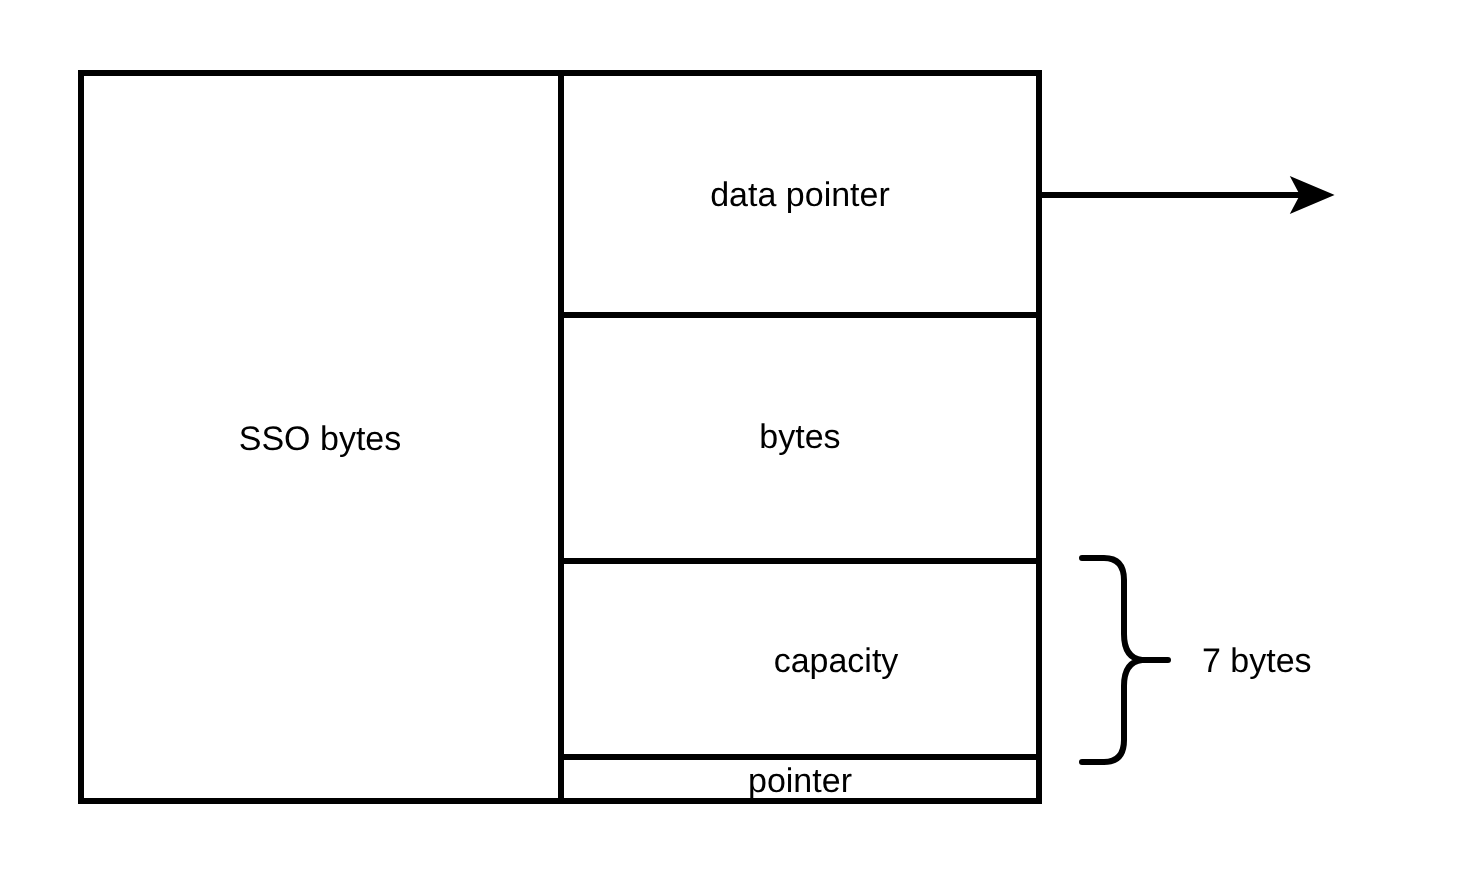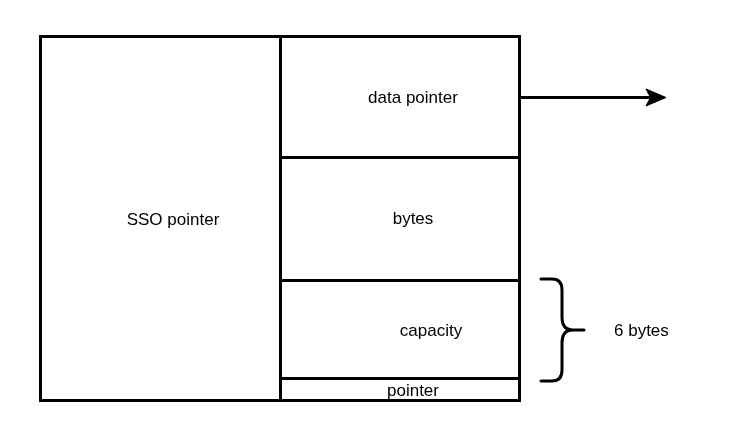--- a/index.html
+++ b/index.html
@@ -23,21 +23,20 @@
     height: 446px;
   }
   .cell-label {
     position: absolute;
     font-family: "Liberation Sans", sans-serif;
     font-size: 17px;
     color: #000000;
     text-align: center;
     white-space: nowrap;
     line-height: 1;
-    margin-left: 13px;
   }
   
   #label-sso-buffer {
     left: 40px;
     top: 211px;
     width: 240px;
   }
   
   #label-data-pointer {
     left: 280px;
@@ -95,23 +94,23 @@
              L 562 317
              Q 562 329 571 330
              Q 562 331 562 343
              L 562 370
              Q 562 381 552 381
              L 541 381"></path>
     <line x1="571" y1="330" x2="584" y2="330"></line>
   </g>
 </svg>
 
-<div class="cell-label" id="label-sso-buffer">SSO pointer</div>
+<div class="cell-label" id="label-sso-buffer">SSO bytes</div>
 
 <div class="cell-label" id="label-data-pointer">data pointer</div>
 
 <div class="cell-label" id="label-size">bytes</div>
 
 <div class="cell-label" id="label-capacity">capacity</div>
 
 <div class="cell-label" id="label-category">pointer</div>
 
-<div class="cell-label" id="label-bytes">6 bytes</div>
+<div class="cell-label" id="label-bytes">7 bytes</div>
 
 </body></html>

